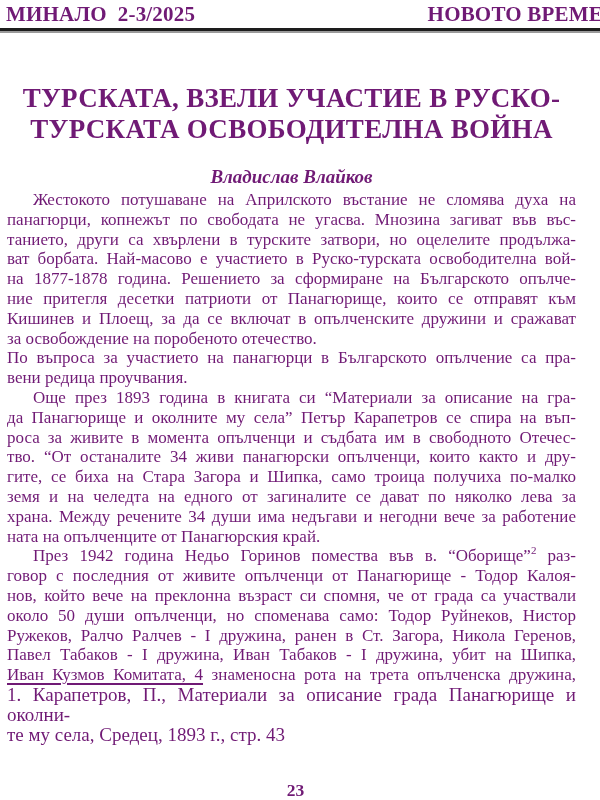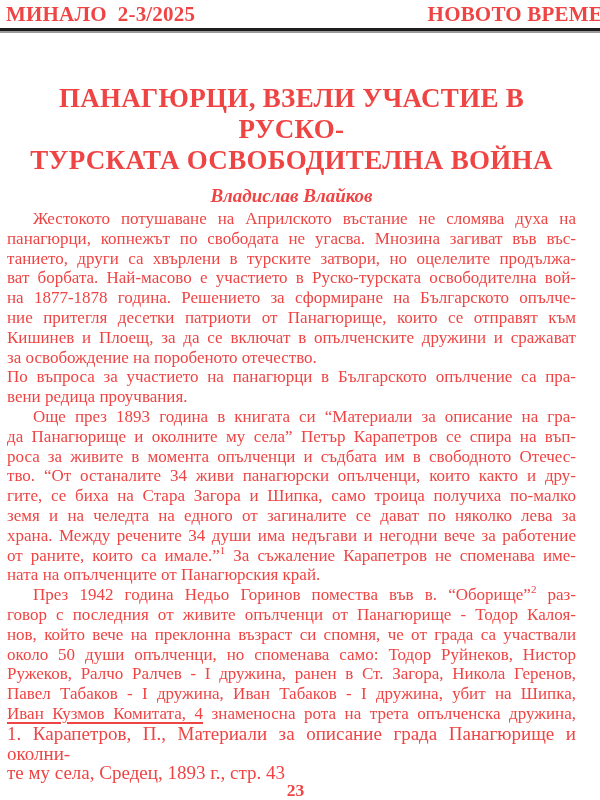--- a/index.html
+++ b/index.html
@@ -1,20 +1,20 @@
 <!DOCTYPE html>
 <html><head>
 <meta charset="utf-8">
 <style>
   html, body { margin: 0; padding: 0; background: #ffffff; }
   .page {
     position: relative;
     width: 600px; height: 800px;
     background: #ffffff;
-    color: #ef4444;
+    color: #701a75;
     font-family: "Liberation Serif", "DejaVu Serif", serif;
     overflow: hidden;
   }
   .hdr {
     display: flex; justify-content: space-between; align-items: flex-end;
     padding: 2px 0 0 6px;
     font-weight: bold; font-size: 21px; line-height: 24px;
     letter-spacing: 0.2px;
     white-space: nowrap;
   }
@@ -24,21 +24,21 @@
     box-shadow: 0 2px 0 0 #9a9a9a;
   }
   .title {
     margin-top: 52px;
     text-align: center; font-weight: bold;
     font-size: 27px; line-height: 31px; letter-spacing: 0.3px;
   }
   .title .tline { display: block; }
   .author {
     text-align: center; font-weight: bold; font-style: italic;
-    font-size: 19px; line-height: 24px; margin-top: 8px;
+    font-size: 19px; line-height: 24px; margin-top: 20px;
   }
   .textcol { padding: 0 24px 0 7px; }
   .bodytext { margin-top: 1px; }
   .bline {
     font-size: 17px; line-height: 19.8px;
     text-align: justify; text-align-last: justify;
   }
   .bline.end { text-align-last: left; }
   .bline.indent { text-indent: 26px; }
   .fnotes .bline { font-size: 19px; }
@@ -60,21 +60,21 @@
 
   <div class="hdr">
     <span class="left">МИНАЛО&nbsp; 2-3/2025</span>
     <span class="right">НОВОТО ВРЕМЕ</span>
   </div>
 
   <div class="rule"></div>
 
   <div class="textcol">
     <h1 class="title" style="margin:52px 0 0 0;">
-      <span class="tline">ПАНАГЮРЦИ, ВЗЕЛИ УЧАСТИЕ В РУСКО-</span>
+      <span class="tline">ТУРСКАТА, ВЗЕЛИ УЧАСТИЕ В РУСКО-</span>
       <span class="tline">ТУРСКАТА ОСВОБОДИТЕЛНА ВОЙНА</span>
     </h1>
 
     <div class="author">Владислав Влайков</div>
 
     <div class="bodytext">
         <div class="bline indent"><span>Жестокото потушаване на Априлското въстание не сломява духа на</span></div>
         <div class="bline"><span>панагюрци, копнежът по свободата не угасва. Мнозина загиват във въс-</span></div>
         <div class="bline"><span>танието, други са хвърлени в турските затвори, но оцелелите продължа-</span></div>
         <div class="bline"><span>ват борбата. Най-масово е участието в Руско-турската освободителна вой-</span></div>
@@ -84,21 +84,20 @@
         <div class="bline end"><span>за освобождение на поробеното отечество.</span></div>
         <div class="bline"><span>По въпроса за участието на панагюрци в Българското опълчение са пра-</span></div>
         <div class="bline end"><span>вени редица проучвания.</span></div>
         <div class="bline indent"><span>Още през 1893 година в книгата си “Материали за описание на гра-</span></div>
         <div class="bline"><span>да Панагюрище и околните му села” Петър Карапетров се спира на въп-</span></div>
         <div class="bline"><span>роса за живите в момента опълченци и съдбата им в свободното Отечес-</span></div>
         <div class="bline"><span>тво. “От останалите 34 живи панагюрски опълченци, които както и дру-</span></div>
         <div class="bline"><span>гите, се биха на Стара Загора и Шипка, само троица получиха по-малко</span></div>
         <div class="bline"><span>земя и на челедта на едного от загиналите се дават по няколко лева за</span></div>
         <div class="bline"><span>храна. Между речените 34 души има недъгави и негодни вече за работение</span></div>
-        <div class="bline"><span>от раните, които са имале.”</span><sup>1</sup><span> За съжаление Карапетров не споменава име-</span></div>
         <div class="bline end"><span>ната на опълченците от Панагюрския край.</span></div>
         <div class="bline indent"><span>През 1942 година Недьо Горинов помества във в. “Оборище”</span><sup>2</sup><span> раз-</span></div>
         <div class="bline"><span>говор с последния от живите опълченци от Панагюрище - Тодор Калоя-</span></div>
         <div class="bline"><span>нов, който вече на преклонна възраст си спомня, че от града са участвали</span></div>
         <div class="bline"><span>около 50 души опълченци, но споменава само: Тодор Руйнеков, Нистор</span></div>
         <div class="bline"><span>Ружеков, Ралчо Ралчев - I дружина, ранен в Ст. Загора, Никола Геренов,</span></div>
         <div class="bline"><span>Павел Табаков - I дружина, Иван Табаков - I дружина, убит на Шипка,</span></div>
         <div class="bline"><span class="u">Иван Кузмов Комитата, 4</span><span> знаменосна рота на трета опълченска дружина,</span></div>
       </div>
 

